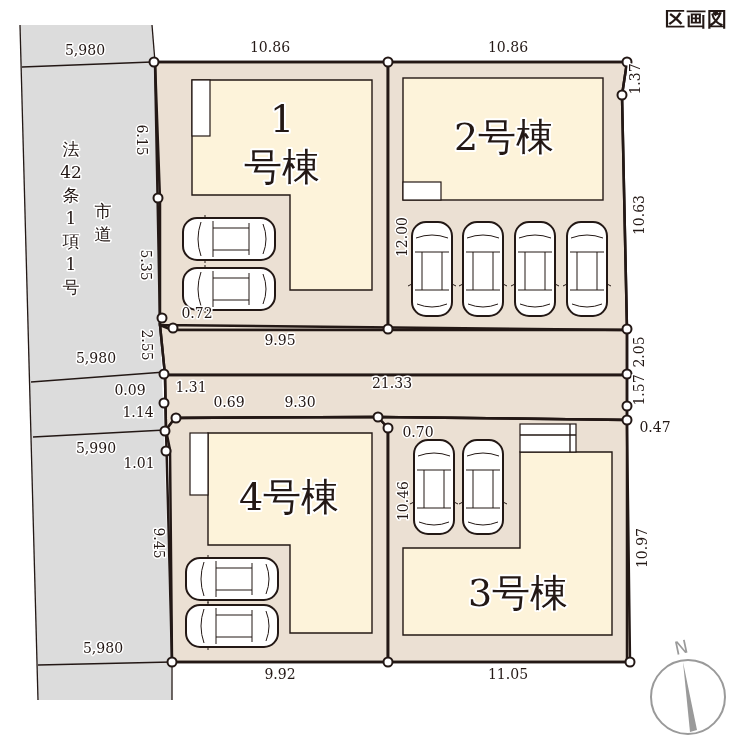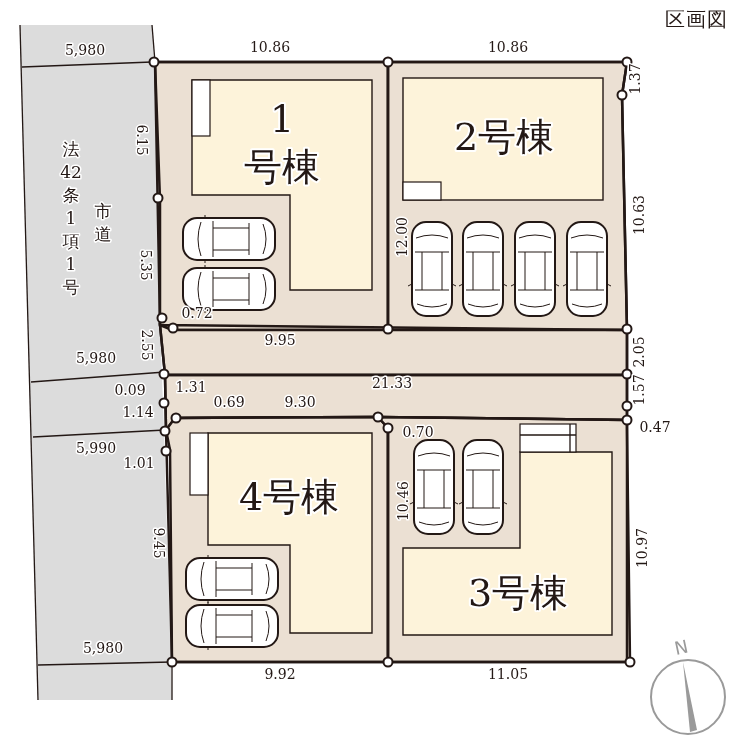--- a/index.html
+++ b/index.html
@@ -1,18 +1,18 @@
 <!DOCTYPE html>
 <html><head>
 <meta charset="utf-8">
 <style>
   html, body { margin:0; padding:0; background:#ffffff; }
   body { width:740px; height:747px; position:relative; overflow:hidden; font-family:"DejaVu Serif", serif; }
   #plan { position:absolute; left:0; top:0; width:740px; height:747px; }
-  .title { position:absolute; right:12px; top:6px; font-family:"DejaVu Sans", sans-serif; font-weight:normal; font-size:20px; color:#231815; letter-spacing:1px; }
+  .title { position:absolute; right:12px; top:6px; font-family:"DejaVu Sans", sans-serif; font-weight:bold; font-size:20px; color:#231815; letter-spacing:1px; }
   svg text { font-family:"DejaVu Serif", serif; fill:#231815; paint-order:stroke; stroke:#ffffff; stroke-width:3px; stroke-linejoin:round; }
   svg text.dim { font-size:14px; }
   svg text.lot { font-size:38px; stroke-width:4px; }
   svg text.road { font-size:17px; }
   .road-fill { fill:#dcdcdc; }
   .yard { fill:#ebe0d3; stroke:#231815; stroke-width:2.5; }
   .house { fill:#fdf3da; stroke:#231815; stroke-width:1.4; }
   .bldg-white { fill:#ffffff; stroke:#231815; stroke-width:1.2; }
   .line { stroke:#231815; stroke-width:2.5; fill:none; }
   .thin { stroke:#231815; stroke-width:1.3; fill:none; }

